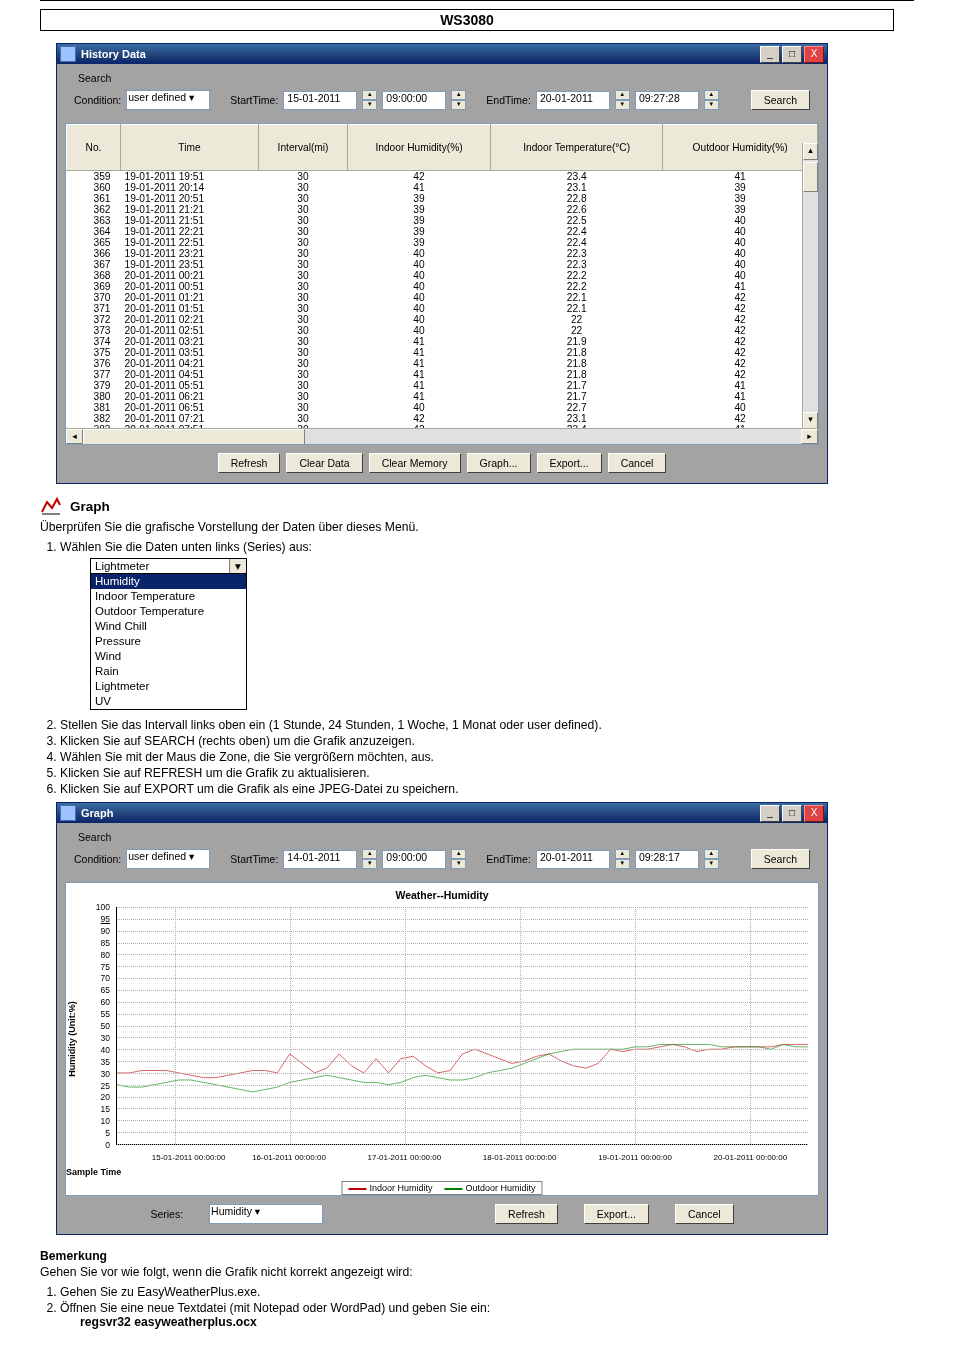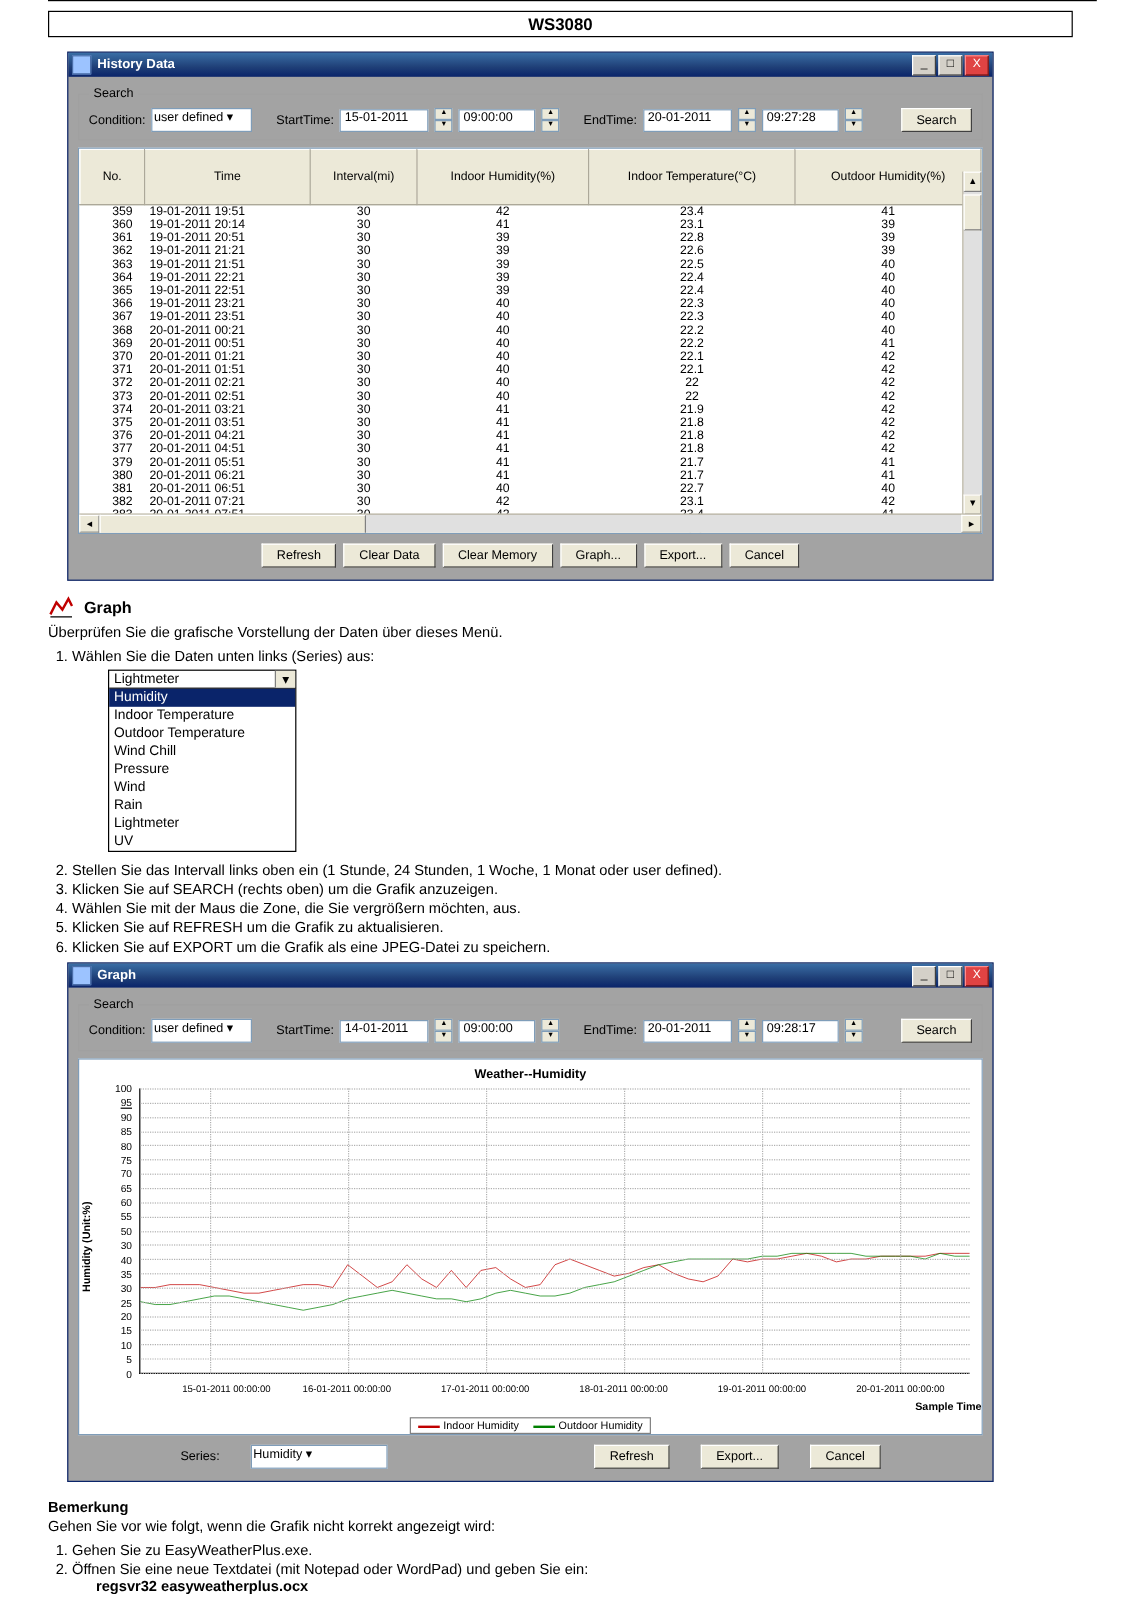--- a/index.html
+++ b/index.html
@@ -65,21 +65,21 @@
 .chart-area{background:#fff;border:1px solid #7f9db9;padding:6px;position:relative;height:300px}
 .chart-title{text-align:center;font-weight:bold;font-size:10.5px;margin-bottom:2px}
 .chart-canvas{position:absolute;left:50px;right:10px;top:24px;bottom:50px;border-left:1px solid #000;border-bottom:1px solid #000}
 .grid-h{position:absolute;left:0;right:0;border-top:1px dotted #b0b0b0}
 .grid-v{position:absolute;top:0;bottom:0;border-left:1px dotted #b0b0b0}
 .yticks{position:absolute;left:0;top:24px;bottom:50px;width:46px}
 .ytick{position:absolute;right:2px;font-size:8.5px;transform:translateY(-50%)}
 .xticks{position:absolute;left:50px;right:10px;bottom:30px;height:12px;font-size:8px}
 .xtick{position:absolute;transform:translateX(-50%);white-space:nowrap}
 .ylab{position:absolute;left:6px;top:50%;transform:rotate(-90deg) translate(-50%,-50%);transform-origin:left top;font-size:9px;font-weight:bold;white-space:nowrap}
-.xlab{position:absolute;left:0;right:0;bottom:18px;text-align:right;font-size:9px;font-weight:bold}
+.xlab{position:absolute;left:0;right:0;bottom:18px;text-align:left;font-size:9px;font-weight:bold}
 .legend-box{position:absolute;left:50%;bottom:0;transform:translateX(-50%);border:1px solid #808080;padding:1px 6px;font-size:9px;display:flex;gap:12px;align-items:center;background:#fff}
 .legend-box .sw{display:inline-block;width:18px;border-top:2px solid;vertical-align:middle;margin-right:3px}
 svg.chart-lines{position:absolute;left:0;top:0;width:100%;height:100%;overflow:visible}
 .graph-bottom{display:flex;align-items:center;gap:26px;padding:8px 6px 2px 6px;justify-content:center}
 
 .remark-head{font-weight:bold;margin-top:14px}
 </style>
 </head>
 <body>
 

